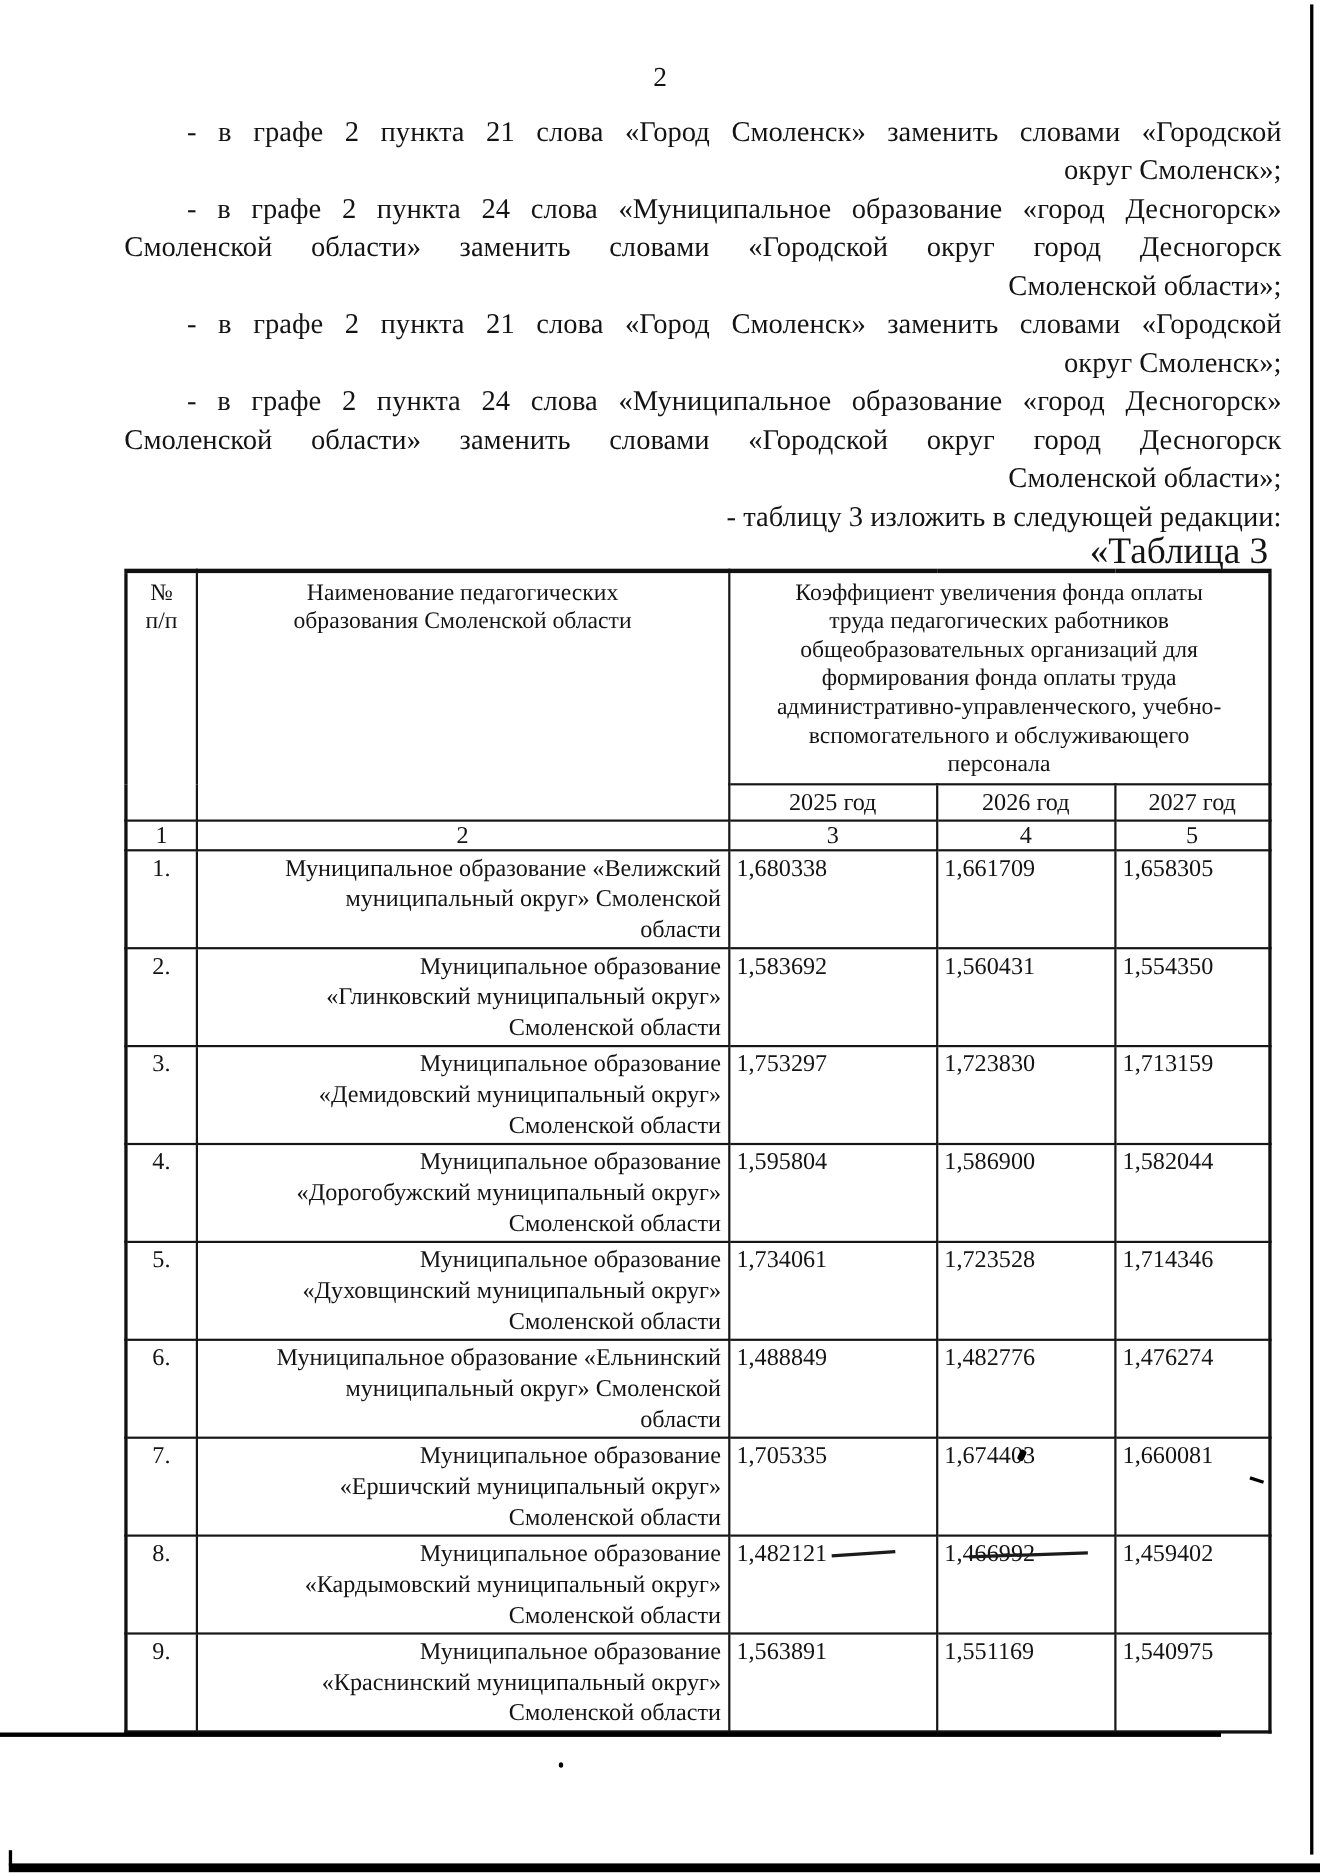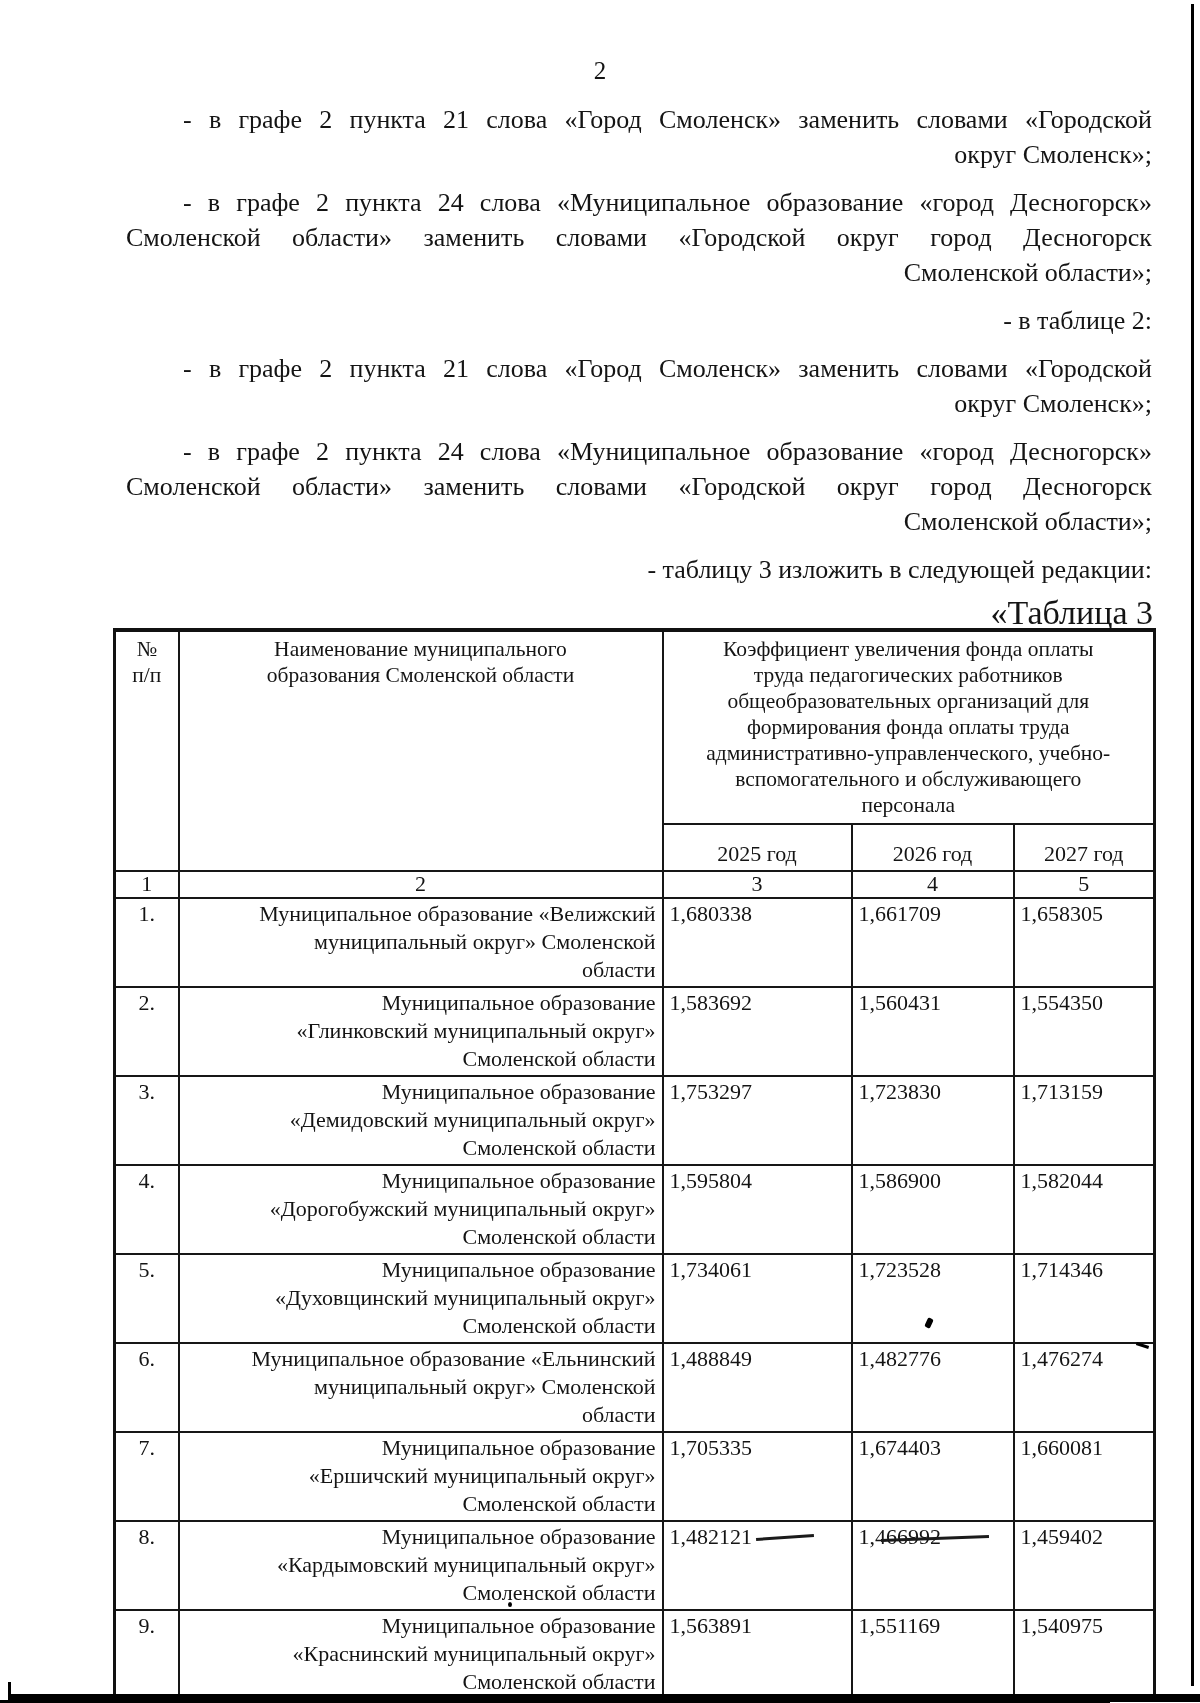--- a/index.html
+++ b/index.html
@@ -17,21 +17,21 @@
     text-align: center;
     font-size: 25px;
     line-height: 30px;
   }
   .text-block {
     margin: 16px 35px 0 113px;
     width: 1052px;
     font-size: 26px;
     line-height: 35px;
   }
-  .para { margin: 13px; }
+  .para { margin: 0; }
   .jline { text-align: right; }
   .jline.first { text-indent: 57px; }
   .jline.stretch { text-align: justify; text-align-last: justify; }
   .table-caption {
     margin: 2px 47px 2px 0;
     text-align: right;
     font-size: 34px;
     line-height: 26px;
   }
   .table-zone { position: relative; }
@@ -61,21 +61,21 @@
   .pre { white-space: pre-line; }
   .h-main td {
     text-align: center;
     font-size: 21.5px;
     line-height: 26px;
     padding: 4px 2px 5px;
   }
   .h-years td {
     text-align: center;
     line-height: 24px;
-    padding: 17px 2px 4px;
+    padding: 3px 2px 4px;
     height: 32px;
     box-sizing: border-box;
   }
   .h-index td {
     text-align: center;
     line-height: 22px;
     padding: 1px 2px 2px;
     height: 27px;
     box-sizing: border-box;
     border-bottom-width: 3px;
@@ -124,23 +124,20 @@
 
   <div class="text-block">
     <div class="para">
       <div class="jline first stretch">- в графе 2 пункта 21 слова «Город Смоленск» заменить словами «Городской</div>
       <div class="jline">округ Смоленск»;</div>
     </div>
     <div class="para">
       <div class="jline first stretch">- в графе 2 пункта 24 слова «Муниципальное образование «город Десногорск»</div>
       <div class="jline stretch">Смоленской области» заменить словами «Городской округ город Десногорск</div>
       <div class="jline">Смоленской области»;</div>
-    </div>
-    <div class="para">
-      <div class="jline first">- в таблице 2:</div>
     </div>
     <div class="para">
       <div class="jline first stretch">- в графе 2 пункта 21 слова «Город Смоленск» заменить словами «Городской</div>
       <div class="jline">округ Смоленск»;</div>
     </div>
     <div class="para">
       <div class="jline first stretch">- в графе 2 пункта 24 слова «Муниципальное образование «город Десногорск»</div>
       <div class="jline stretch">Смоленской области» заменить словами «Городской округ город Десногорск</div>
       <div class="jline">Смоленской области»;</div>
     </div>
@@ -157,21 +154,21 @@
         <col style="width:64px">
           <col style="width:484px">
           <col style="width:189px">
           <col style="width:162px">
           <col style="width:141px">
       </colgroup>
       <tbody>
         <tr class="h-main">
           <td rowspan="2" class="pre">№
 п/п</td>
-          <td rowspan="2" class="pre">Наименование муниципального
+          <td rowspan="2" class="pre">Наименование педагогических
 образования Смоленской области</td>
           <td colspan="3" class="pre">Коэффициент увеличения фонда оплаты
 труда педагогических работников
 общеобразовательных организаций для
 формирования фонда оплаты труда
 административно-управленческого, учебно-
 вспомогательного и обслуживающего
 персонала</td>
         </tr>
         <tr class="h-years">

